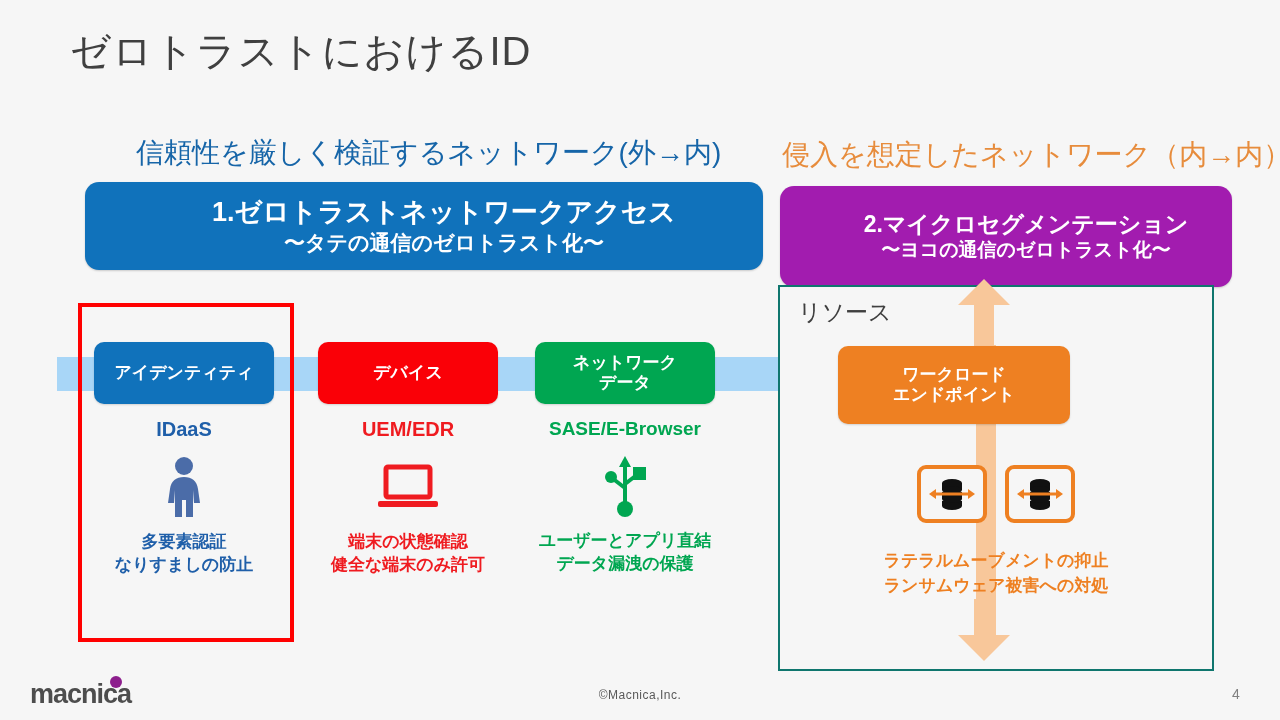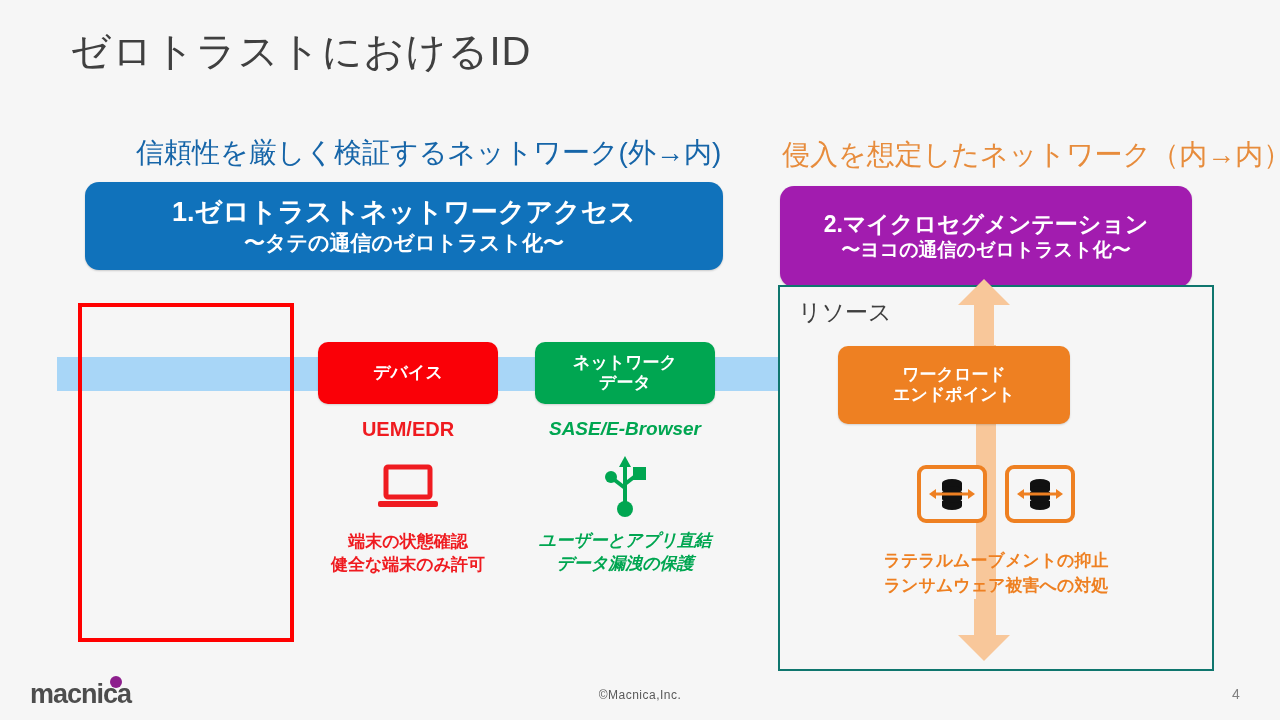--- a/index.html
+++ b/index.html
@@ -19,21 +19,21 @@
 
   
   .hdr{position:absolute;font-size:28px;font-weight:normal;white-space:nowrap;}
   .hdr-left{left:136px;top:134px;color:#1665a8;}
   .hdr-right{left:782px;top:136px;color:#e78c3c;}
 
   
   .banner{
     position:absolute;border-radius:14px;color:#fff;
     display:flex;flex-direction:column;align-items:center;justify-content:center;
-    box-shadow:0 1px 2px rgba(0,0,0,.18);
+    box-shadow:0 1px 2px rgba(0,0,0,.18);padding-left:40px;
   }
   .banner .l1{font-size:27px;font-weight:bold;line-height:1.15;}
   .banner .l2{font-size:21px;font-weight:bold;line-height:1.2;margin-top:2px;}
   .banner-blue{left:85px;top:182px;width:638px;height:88px;background:#1072bb;}
   .banner-orange{left:780px;top:186px;width:412px;height:101px;background:#a21caf;}
   .banner-orange .l1{font-size:23px;}
   .banner-orange .l2{font-size:19px;}
 
   
   .flowband{
@@ -59,21 +59,21 @@
   #pillar-identity{left:94px;top:342px;}
   #pillar-identity .chip{background:#1072bb;}
   #pillar-identity .sub,#pillar-identity .desc{color:#1f5fa9;}
 
   #pillar-device{left:318px;top:342px;}
   #pillar-device .chip{background:#fa0007;}
   #pillar-device .sub,#pillar-device .desc{color:#ef1b20;}
 
   #pillar-network{left:535px;top:342px;}
   #pillar-network .chip{background:#00a651;}
-  #pillar-network .sub,#pillar-network .desc{color:#00a651;font-style:italic;}
+  #pillar-network .sub,#pillar-network .desc{color:#00a651;}
   #pillar-network .sub{font-size:19px;}
 
   .highlight-box{
     position:absolute;left:78px;top:303px;width:208px;height:331px;
     border:4px solid #ff0000;background:transparent;z-index:3;
   }
 
   
   .resource{
     position:absolute;left:778px;top:285px;width:432px;height:382px;
@@ -133,20 +133,32 @@
   <div class="banner banner-orange">
     <div class="l1">2.マイクロセグメンテーション</div>
     <div class="l2">〜ヨコの通信のゼロトラスト化〜</div>
   </div>
 
   <div class="flowband"></div>
   <svg class="flowarrow" viewBox="0 0 96 68">
     <polygon points="0,17 62,17 62,0 96,34 62,68 62,51 0,51" fill="#a8d6f7"></polygon>
   </svg>
 
+  <div class="pillar" id="pillar-identity">
+    <div class="chip">アイデンティティ</div>
+    <div class="sub">IDaaS</div>
+    <div class="icon">
+      <svg width="44" height="62" viewBox="0 0 44 62">
+        <circle cx="22" cy="10" r="9" fill="#4b6ca8"></circle>
+        <path d="M22 21c-8 0-13 4-14 12l-2 14h6l1-13v27h7V44h4v17h7V34l1 13h6l-2-14c-1-8-6-12-14-12z" fill="#4b6ca8"></path>
+      </svg>
+    </div>
+    <div class="desc">多要素認証</div>
+    <div class="desc" style="margin-top:0">なりすましの防止</div>
+  </div>
 
   <div class="pillar" id="pillar-device">
     <div class="chip">デバイス</div>
     <div class="sub">UEM/EDR</div>
     <div class="icon">
       <svg width="64" height="48" viewBox="0 0 64 48">
         <rect x="10" y="4" width="44" height="30" rx="2" fill="none" stroke="#ef1b20" stroke-width="5"></rect>
         <rect x="2" y="38" width="60" height="6" rx="2" fill="#ef1b20"></rect>
       </svg>
     </div>

